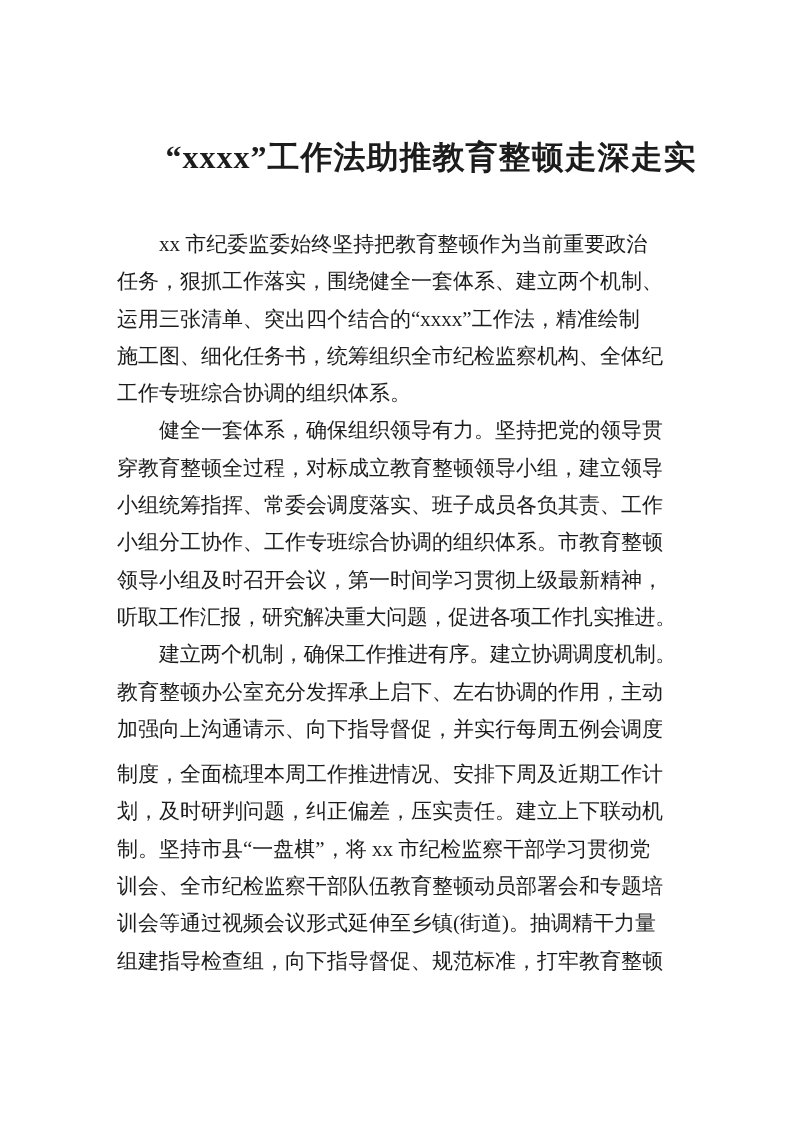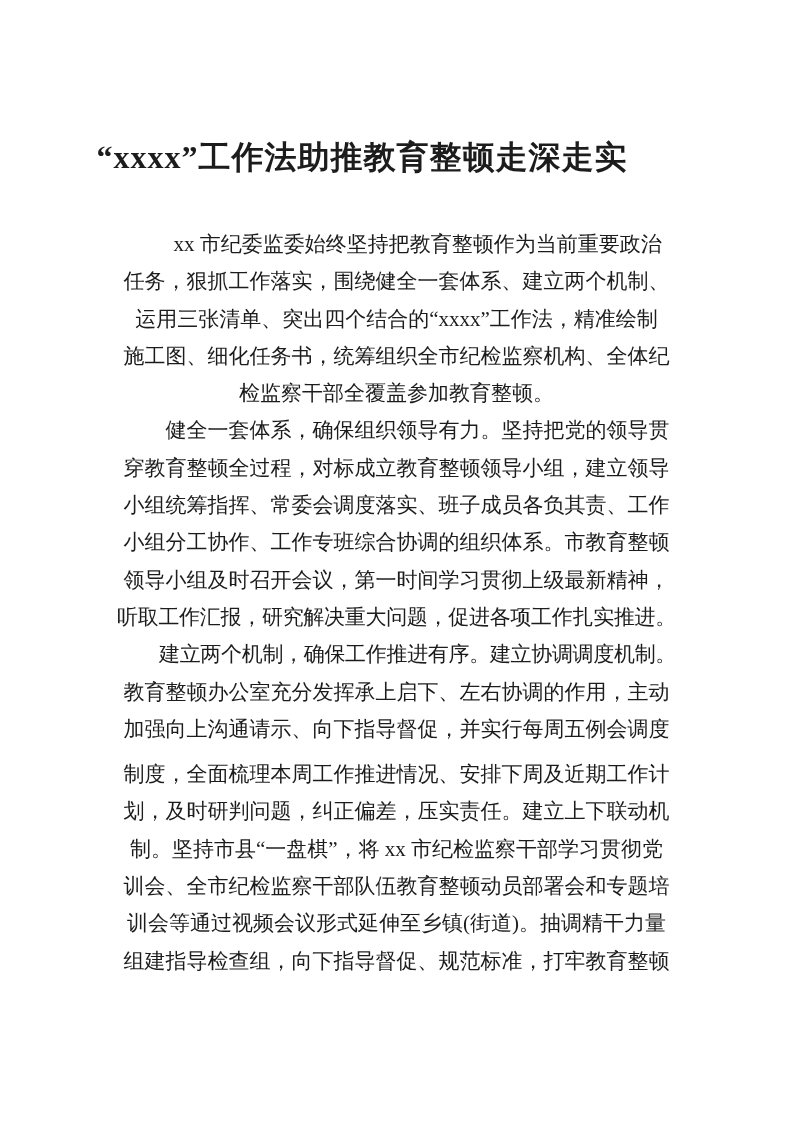--- a/index.html
+++ b/index.html
@@ -17,56 +17,56 @@
     font-family: "Liberation Serif", "DejaVu Serif", serif;
     color: #1c1c1c;
   }
   .doc-title {
     width: 600px;
     margin: 0 auto;
     padding-top: 134px;
     font-size: 32px;
     line-height: 46px;
     font-weight: bold;
-    text-align: left;
+    text-align: right;
     letter-spacing: 1px;
     white-space: nowrap;
   }
   .doc-body {
     width: 559px;
     margin: 46px auto 0 auto;
   }
   .paragraph {
     margin: 0;
     padding: 0;
   }
   .doc-line {
     font-size: 21px;
     line-height: 37.3px;
     height: 37.3px;
     white-space: nowrap;
     overflow: visible;
-    text-align: center;
+    text-align: left;
   }
   .doc-line.first {
     text-indent: 2em;
   }
 </style>
 </head>
 <body>
 
 <div class="page">
   <h1 class="doc-title">“xxxx”工作法助推教育整顿走深走实</h1>
   <div class="doc-body">
     <div class="paragraph">
         <div class="doc-line first" style="letter-spacing: 0px;">xx 市纪委监委始终坚持把教育整顿作为当前重要政治</div>
         <div class="doc-line" style="letter-spacing: 0px;">任务，狠抓工作落实，围绕健全一套体系、建立两个机制、</div>
         <div class="doc-line" style="letter-spacing: 0px;">运用三张清单、突出四个结合的“xxxx”工作法，精准绘制</div>
         <div class="doc-line" style="letter-spacing: 0px;">施工图、细化任务书，统筹组织全市纪检监察机构、全体纪</div>
-        <div class="doc-line last">检监察干部全覆盖参加教育整顿。</div>
+        <div class="doc-line last">工作专班综合协调的组织体系。</div>
       </div>
     <div class="paragraph">
         <div class="doc-line first" style="letter-spacing: 0px;">健全一套体系，确保组织领导有力。坚持把党的领导贯</div>
         <div class="doc-line" style="letter-spacing: 0px;">穿教育整顿全过程，对标成立教育整顿领导小组，建立领导</div>
         <div class="doc-line" style="letter-spacing: 0px;">小组统筹指挥、常委会调度落实、班子成员各负其责、工作</div>
         <div class="doc-line" style="letter-spacing: 0px;">小组分工协作、工作专班综合协调的组织体系。市教育整顿</div>
         <div class="doc-line" style="letter-spacing: 0px;">领导小组及时召开会议，第一时间学习贯彻上级最新精神，</div>
         <div class="doc-line last" style="letter-spacing: -0.296296px;">听取工作汇报，研究解决重大问题，促进各项工作扎实推进。</div>
       </div>
     <div class="paragraph">

